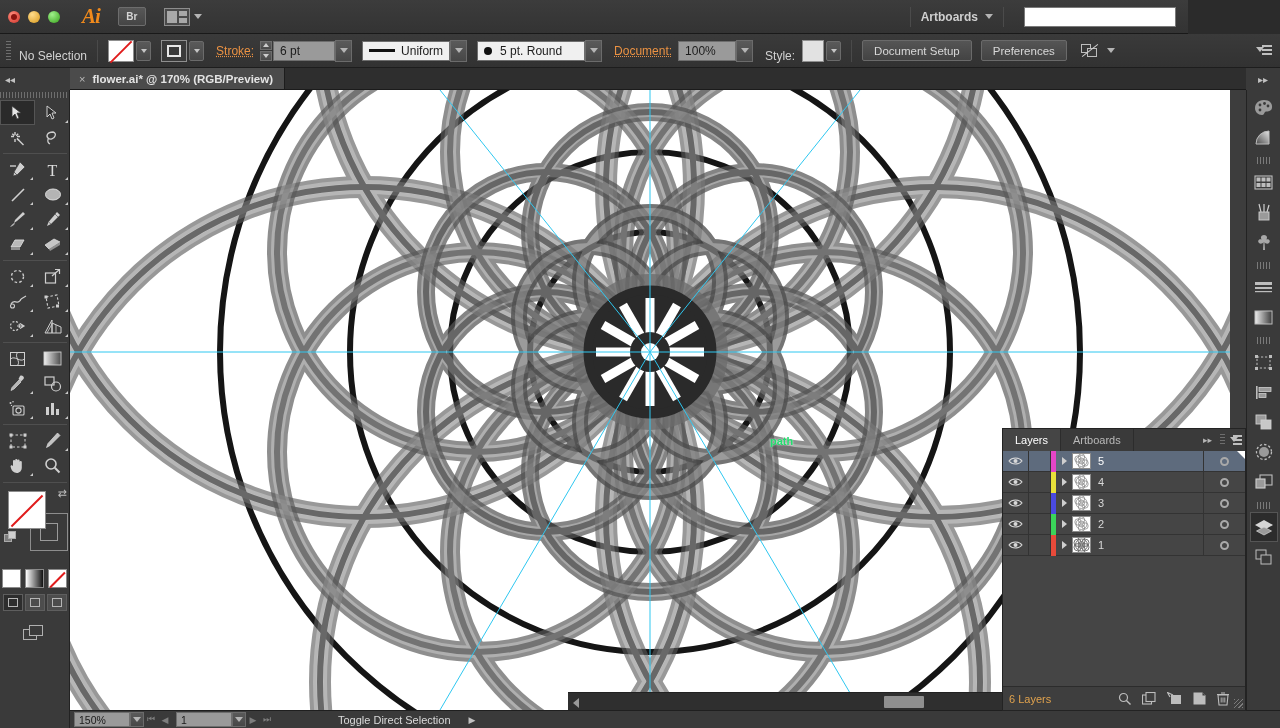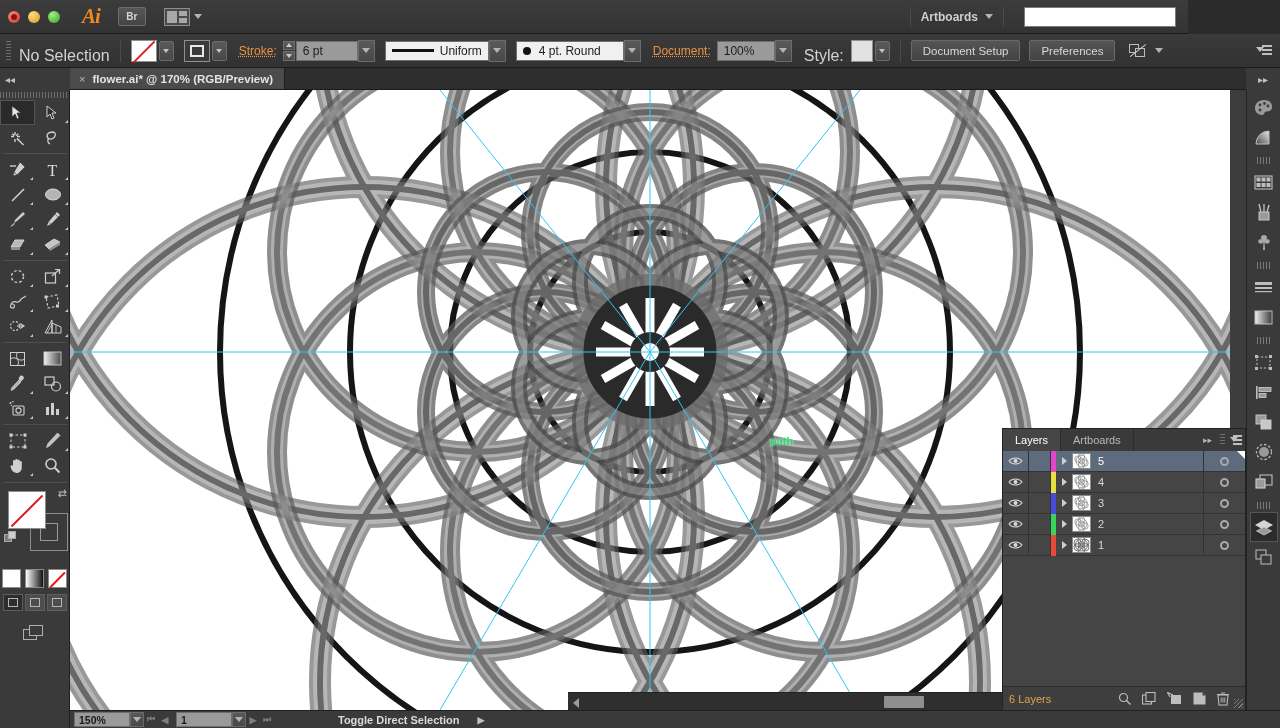--- a/index.html
+++ b/index.html
@@ -51,21 +51,21 @@
 
   
   .controlbar {
     position: absolute; left: 0; top: 34px; width: 1280px; height: 34px;
     background: linear-gradient(180deg,#3a3a3a,#323232);
     border-bottom: 1px solid #1d1d1d;
     display: flex; align-items: center; padding-left: 6px;
   }
   .grip { width: 5px; height: 20px; margin-right: 8px;
     background: repeating-linear-gradient(180deg,#6e6e6e 0 1px,transparent 1px 3px); }
-  .cb-text { color: #d2d2d2; font-size: 16px; margin-top: 10px; }
+  .cb-text { color: #d2d2d2; font-size: 12px; margin-top: 10px; }
   .cb-div { width: 1px; height: 22px; background: #262626; border-right: 1px solid #4a4a4a; margin: 0 10px; }
   .swatch-btn { width: 26px; height: 22px; border: 1px solid #8f8f8f; background: #fff; position: relative; }
   .swatch-none::after {
     content:''; position: absolute; left: -3px; right: -3px; top: 50%; height: 2px;
     background: #e01b1b; transform: rotate(-45deg);
   }
   .mini-drop {
     width: 15px; height: 20px; margin-left: 2px;
     background: linear-gradient(180deg,#5a5a5a,#474747);
     border: 1px solid #6b6b6b; border-radius: 2px;
@@ -85,21 +85,21 @@
   .field {
     height: 20px; background: #9a9a9a; border: 1px solid #6e6e6e;
     color: #1c1c1c; font-size: 12px; display: flex; align-items: center; padding: 0 6px;
   }
   .field.lite { background: #f0f0f0; }
   .combo { display: flex; align-items: center; }
   .combo .drop {
     width: 17px; height: 22px; background: linear-gradient(180deg,#5a5a5a,#474747);
     border: 1px solid #6b6b6b; display: flex; align-items: center; justify-content: center;
   }
-  .uniform-field { width: 104px; justify-content: flex-start; gap: 6px; }
+  .uniform-field { width: 88px; justify-content: flex-start; gap: 6px; }
   .uniform-field .ln { width: 48px; height: 3px; background: #111; }
   .cap-field { width: 108px; gap: 8px; }
   .cap-field .dot { width: 8px; height: 8px; background: #111; border-radius: 50%; }
   .push-btn {
     height: 21px; padding: 0 11px; color: #d8d8d8; font-size: 11.5px;
     background: linear-gradient(180deg,#555555,#434343);
     border: 1px solid #6a6a6a; border-radius: 2px;
     display: flex; align-items: center; justify-content: center;
   }
   .style-sw { width: 22px; height: 22px; border: 1px solid #8f8f8f; background: #e2e2e2; }
@@ -207,21 +207,21 @@
     position: absolute; left: 498px; bottom: 0; width: 748px; height: 18px;
     background: #2f2f2f; border-top: 1px solid #222;
   }
   .hscroll .arrow-l { position:absolute; left:5px; top:5px; width:0;height:0;
     border-top:5px solid transparent; border-bottom:5px solid transparent; border-right:6px solid #9a9a9a; }
   .hscroll .thumb { position: absolute; top: 3px; height: 12px; background: #8f8f8f; border-radius: 1px; }
 
   
   .statusbar {
     position: absolute; left: 70px; bottom: 0; width: 1210px; height: 18px;
-    background: #3a3a3a; border-top: 1px solid #1f1f1f; display: flex; align-items: center; font-weight: bold;
+    background: #3a3a3a; border-top: 1px solid #1f1f1f; display: flex; align-items: center;
   }
   .sb-zoom { width: 56px; height: 15px; background: #9a9a9a; border: 1px solid #6e6e6e;
     color: #1a1a1a; font-size: 10.5px; display:flex; align-items:center; padding-left:4px; margin-left: 4px; }
   .sb-drop { width: 14px; height: 15px; background: linear-gradient(180deg,#5a5a5a,#474747);
     border: 1px solid #6b6b6b; display:flex; align-items:center; justify-content:center; }
   .nav-btn { width: 14px; height: 15px; display:flex; align-items:center; justify-content:center; color:#7d7d7d; font-size: 9px; }
   .sb-page { width: 56px; height: 15px; background: #9a9a9a; border: 1px solid #6e6e6e;
     color: #1a1a1a; font-size: 10.5px; display:flex; align-items:center; padding-left:4px; margin-left: 4px; }
   .sb-status { margin-left: 64px; color: #dadada; font-size: 11px; }
   .sb-arrow { margin-left: 18px; color: #c2c2c2; font-size: 9px; }
@@ -351,21 +351,21 @@
       </span>
       <span class="drop">
           <span class="caret"></span>
         </span>
     </div>
     <div style="width:10px"></div>
 
     <div class="combo">
       <span class="field lite cap-field">
         <i class="dot"></i>
-        <b style="font-weight:normal">4 pt. Round</b>
+        <b style="font-weight:normal">5 pt. Round</b>
       </span>
       <span class="drop">
           <span class="caret"></span>
         </span>
     </div>
     <div style="width:12px"></div>
 
     <span class="lbl-orange">Document:</span>
     <div class="combo">
       <span class="field" style="width:58px">100%</span>

